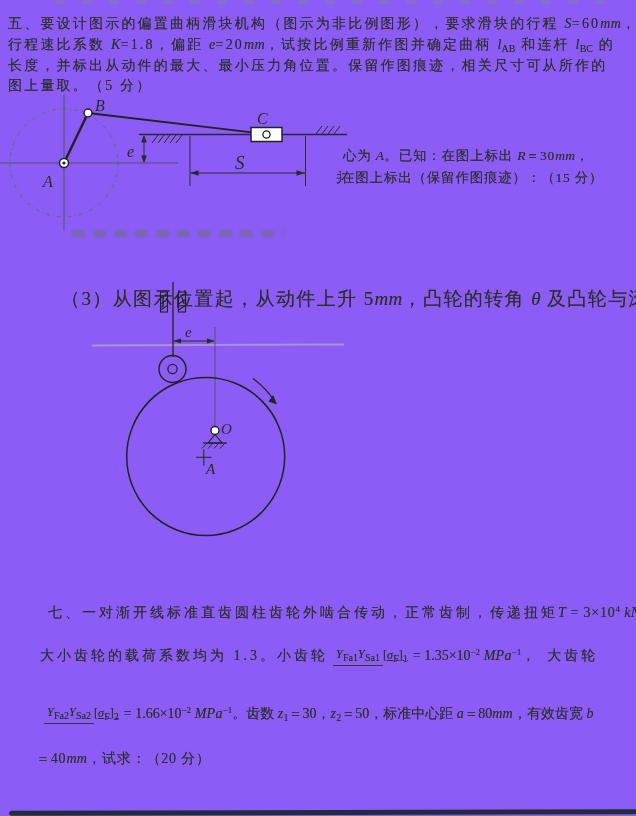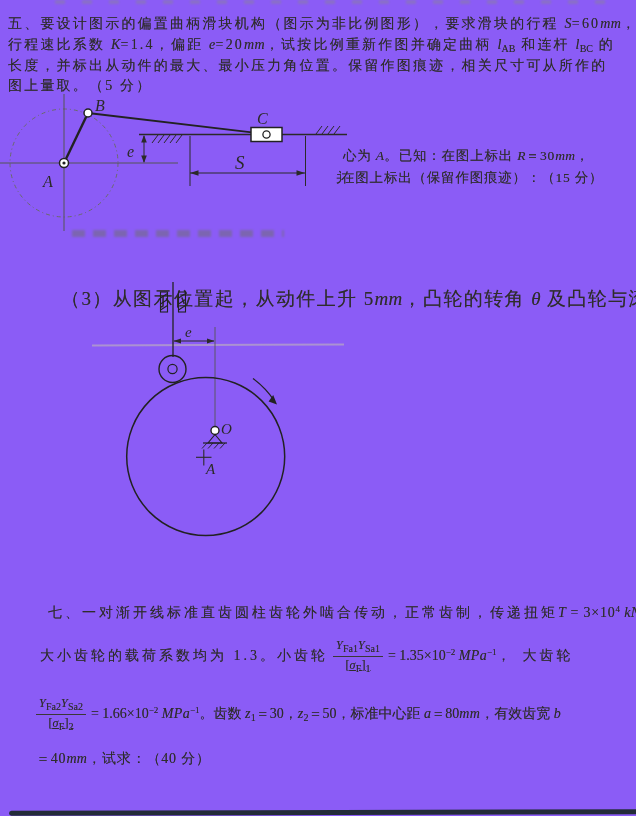--- a/index.html
+++ b/index.html
@@ -10,21 +10,21 @@
   .p5{letter-spacing:2.2px;}
   .side{font-size:13.5px;letter-spacing:0.8px;}
   .item3{font-size:19px;letter-spacing:1.4px;margin-top:38px;}
   .p7{letter-spacing:0.8px;}
   .m-i{font-style:italic;letter-spacing:0.3px;}
   .m-sub{font-size:10px;vertical-align:-2.5px;letter-spacing:0;}
   .m-sup{font-size:9px;vertical-align:5px;letter-spacing:0;}
   .m-ls{letter-spacing:3px;margin-left:12px;}
   .mathline{position:absolute;display:flex;align-items:center;white-space:nowrap;font-size:14px;
             color:#2f2d2b;text-shadow:0 0 .4px rgba(40,40,40,.55);}
-  .frac{display:inline-flex;flex-direction:column;align-items:center;margin:0 5px;
+  .frac{display:inline-flex;align-items:center;margin:0 5px;
         font-size:12px;line-height:1.25;letter-spacing:0;}
   .frac .num{border-bottom:1.2px solid #3a3836;padding:0 3px 1px;}
   .frac .den{padding-top:1px;text-decoration:underline;}
   .halfchar{display:inline-block;width:5px;overflow:hidden;vertical-align:top;}
   svg{position:absolute;}
   svg text{font-family:"Liberation Serif","DejaVu Serif",serif;font-style:italic;fill:#2b2a28;}
   .smudge{position:absolute;}
   .smudge-top{left:55px;top:0;width:565px;height:4px;opacity:.42;filter:blur(1.2px);
       background:repeating-linear-gradient(90deg,#8a8a8a 0 10px,transparent 10px 27px);}
   .smudge-mid{left:72px;top:230px;width:212px;height:7px;opacity:.5;filter:blur(1.3px);
@@ -35,21 +35,21 @@
       border-radius:3px 0 0 3px;transform:rotate(-0.12deg);}
 </style>
 </head>
 <body>
 
 <div class="page">
 
   <div class="smudge smudge-top"></div>
 
   <div class="tline p5" style="left:8px;top:14px"><span>五、要设计图示的偏置曲柄滑块机构（图示为非比例图形），要求滑块的行程 </span><span class="m-i">S</span><span>=60</span><span class="m-i">mm</span><span>，</span></div>
-  <div class="tline p5" style="left:8px;top:35px"><span>行程速比系数 </span><span class="m-i">K</span><span>=1.4，偏距 </span><span class="m-i">e</span><span>=20</span><span class="m-i">mm</span><span>，试按比例重新作图并确定曲柄 </span><span class="m-i">l</span><span class="m-sub">AB</span><span> 和连杆 </span><span class="m-i">l</span><span class="m-sub">BC</span><span> 的</span></div>
+  <div class="tline p5" style="left:8px;top:35px"><span>行程速比系数 </span><span class="m-i">K</span><span>=1.8，偏距 </span><span class="m-i">e</span><span>=20</span><span class="m-i">mm</span><span>，试按比例重新作图并确定曲柄 </span><span class="m-i">l</span><span class="m-sub">AB</span><span> 和连杆 </span><span class="m-i">l</span><span class="m-sub">BC</span><span> 的</span></div>
   <div class="tline p5" style="left:8px;top:56px"><span>长度，并标出从动件的最大、最小压力角位置。保留作图痕迹，相关尺寸可从所作的</span></div>
   <div class="tline p5" style="left:8px;top:76px"><span>图上量取。（5 分）</span></div>
 
   <svg style="left:0;top:88px" width="350" height="152" viewBox="0 0 350 152">
     <g>
       <circle cx="64" cy="75" r="54" fill="none" stroke="#6a6a6a" stroke-width="1" stroke-dasharray="4 3 1 3"></circle>
       <line x1="64" y1="6" x2="64" y2="143" stroke="#555" stroke-width="1"></line>
       <line x1="0" y1="75" x2="178" y2="75" stroke="#555" stroke-width="1"></line>
     </g>
     <g stroke="#2b2a28">
@@ -151,23 +151,23 @@
   <div class="mathline" style="left:28px;top:636px;height:40px">
     <span><span class="m-ls">大小齿轮的载荷系数均为 1.3。小齿轮</span></span>
     <span class="frac">
       <span class="num"><span class="m-i">Y</span><span class="m-sub">Fa1</span><span class="m-i">Y</span><span class="m-sub">Sa1</span></span>
       <span class="den"><span>[</span><span class="m-i">σ</span><span class="m-sub">F</span><span>]</span><span class="m-sub">1</span></span>
     </span>
     <span><span>= 1.35×10</span><span class="m-sup">−2</span><span> </span><span class="m-i">MPa</span><span class="m-sup">−1</span><span>，</span><span class="m-ls">大齿轮</span></span>
   </div>
 
   <div class="mathline" style="left:36px;top:694px;height:40px">
-    <span class="frac" style="margin-left:0">
+    <span class="frac" style="margin-left:8px">
       <span class="num"><span class="m-i">Y</span><span class="m-sub">Fa2</span><span class="m-i">Y</span><span class="m-sub">Sa2</span></span>
       <span class="den"><span>[</span><span class="m-i">σ</span><span class="m-sub">F</span><span>]</span><span class="m-sub">2</span></span>
     </span>
     <span><span>= 1.66×10</span><span class="m-sup">−2</span><span> </span><span class="m-i">MPa</span><span class="m-sup">−1</span><span>。齿数 </span><span class="m-i">z</span><span class="m-sub">1</span><span>＝30，</span><span class="m-i">z</span><span class="m-sub">2</span><span>＝50，标准中心距 </span><span class="m-i">a</span><span>＝80</span><span class="m-i">mm</span><span>，有效齿宽 </span><span class="m-i">b</span></span>
   </div>
 
-  <div class="tline p7" style="left:36px;top:749px"><span>＝40</span><span class="m-i">mm</span><span>，试求：（40 分）</span></div>
+  <div class="tline p7" style="left:36px;top:749px"><span>＝40</span><span class="m-i">mm</span><span>，试求：（20 分）</span></div>
 
   <div class="bottombar"></div>
 </div>
 
 </body></html>

